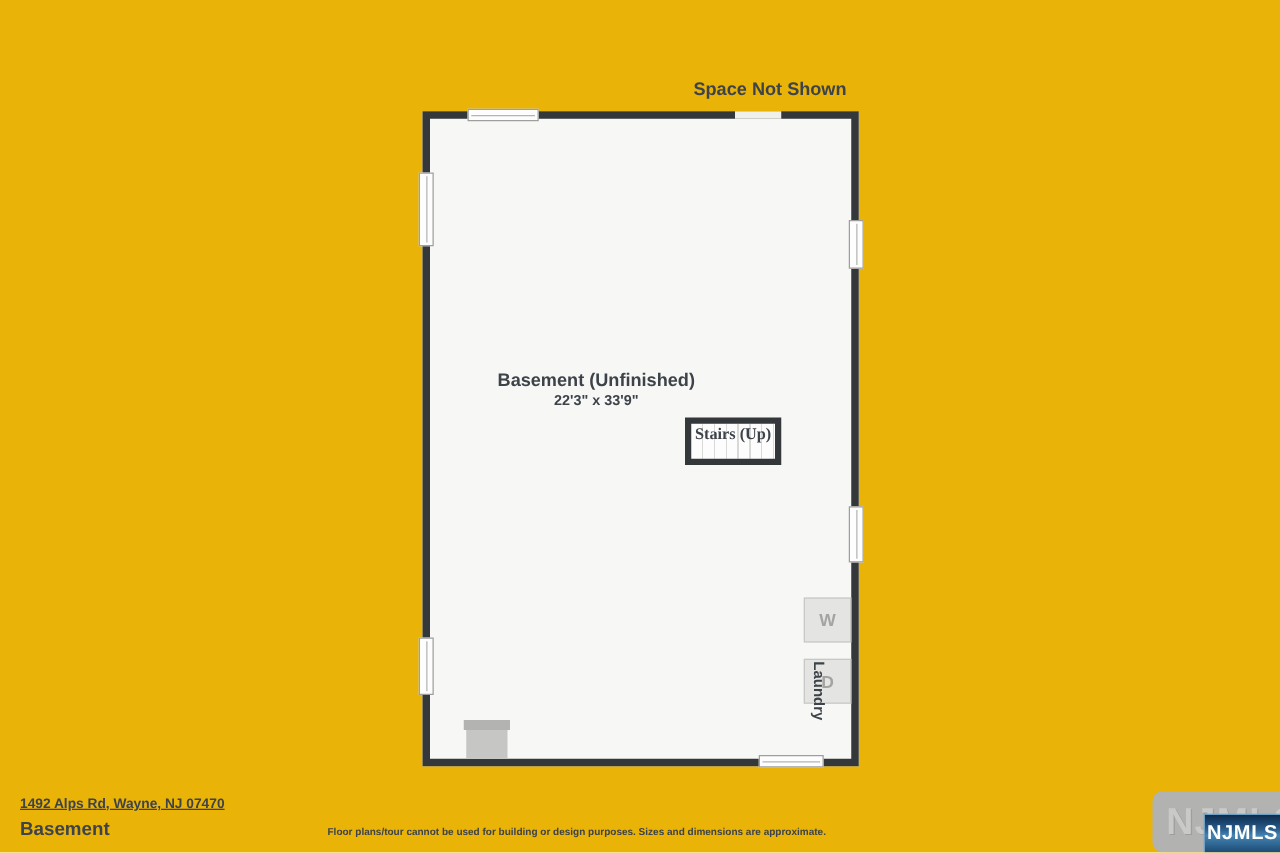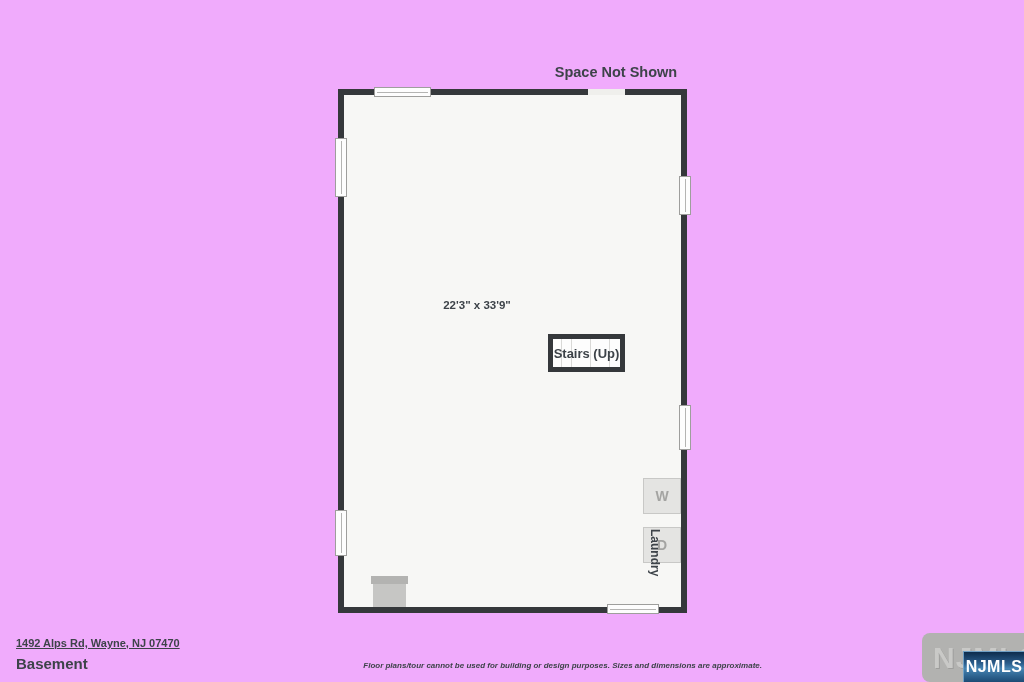--- a/index.html
+++ b/index.html
@@ -2,21 +2,21 @@
 <html><head>
 <meta charset="utf-8">
 <style>
   * { margin: 0; padding: 0; box-sizing: border-box; }
   html, body { background: #ffffff; }
   body { font-family: "Liberation Sans", "DejaVu Sans", sans-serif; }
   #canvas {
     position: relative;
     width: 1024px;
     height: 682px;
-    background: #f0abfc;
+    background: #eab308;
     overflow: hidden;
   }
 
   
   .plan-outline {
     position: absolute;
     left: 338px; top: 89px;
     width: 349px; height: 524px;
     border: 6px solid #35383b;
     background: #f7f7f5;
@@ -69,22 +69,22 @@
 
   
   .stairs {
     position: absolute;
     left: 548px; top: 334px;
     width: 77px; height: 38px;
     border: 5px solid #35383b;
     background:
       repeating-linear-gradient(to right, #fdfdfd 0px, #fdfdfd 8.5px, #d9d9d7 8.5px, #d9d9d7 9.5px);
     display: flex;
-    align-items: center;
     justify-content: center;
+    font-family: Liberation Serif, serif;
   }
   .stairs-label {
     font-size: 13px;
     font-weight: bold;
     color: #3d4349;
     white-space: nowrap;
   }
 
   
   .appliance {
@@ -140,25 +140,24 @@
     position: absolute;
     left: 16px; top: 655px;
     font-size: 15px;
     font-weight: bold;
     color: #3d4349;
   }
   .footer-disclaimer {
     position: absolute;
     left: 262px; top: 661px;
     width: 500px;
-    text-align: right;
+    text-align: left;
     font-size: 8px;
     font-weight: bold;
     color: #3d4349;
-    font-style: italic;
   }
 
   
   .logo-watermark {
     position: absolute;
     left: 922px; top: 633px;
     width: 110px; height: 49px;
     background: #b2b2b0;
     border-radius: 8px;
     overflow: hidden;
@@ -203,20 +202,21 @@
   <div class="wall-opening" style="left:588px; top:89px; width:37px; height:6px;"></div>
 
   <div class="window horiz" style="left:374px; top:87px; width:57px; height:10px;"></div>
   <div class="window vert" style="left:335px; top:138px; width:12px; height:59px;"></div>
   <div class="window vert" style="left:335px; top:510px; width:12px; height:46px;"></div>
   <div class="window vert" style="left:679px; top:176px; width:12px; height:39px;"></div>
   <div class="window vert" style="left:679px; top:405px; width:12px; height:45px;"></div>
   <div class="window horiz" style="left:607px; top:604px; width:52px; height:10px;"></div>
 
   <div class="room-label">
+    <div class="name">Basement (Unfinished)</div>
     <div class="dims">22'3" x 33'9"</div>
   </div>
 
   <div class="stairs">
     <div class="stairs-label">Stairs (Up)</div>
   </div>
 
   <div class="appliance washer">W</div>
   <div class="appliance dryer">D</div>
   <div class="laundry-label">Laundry</div>

